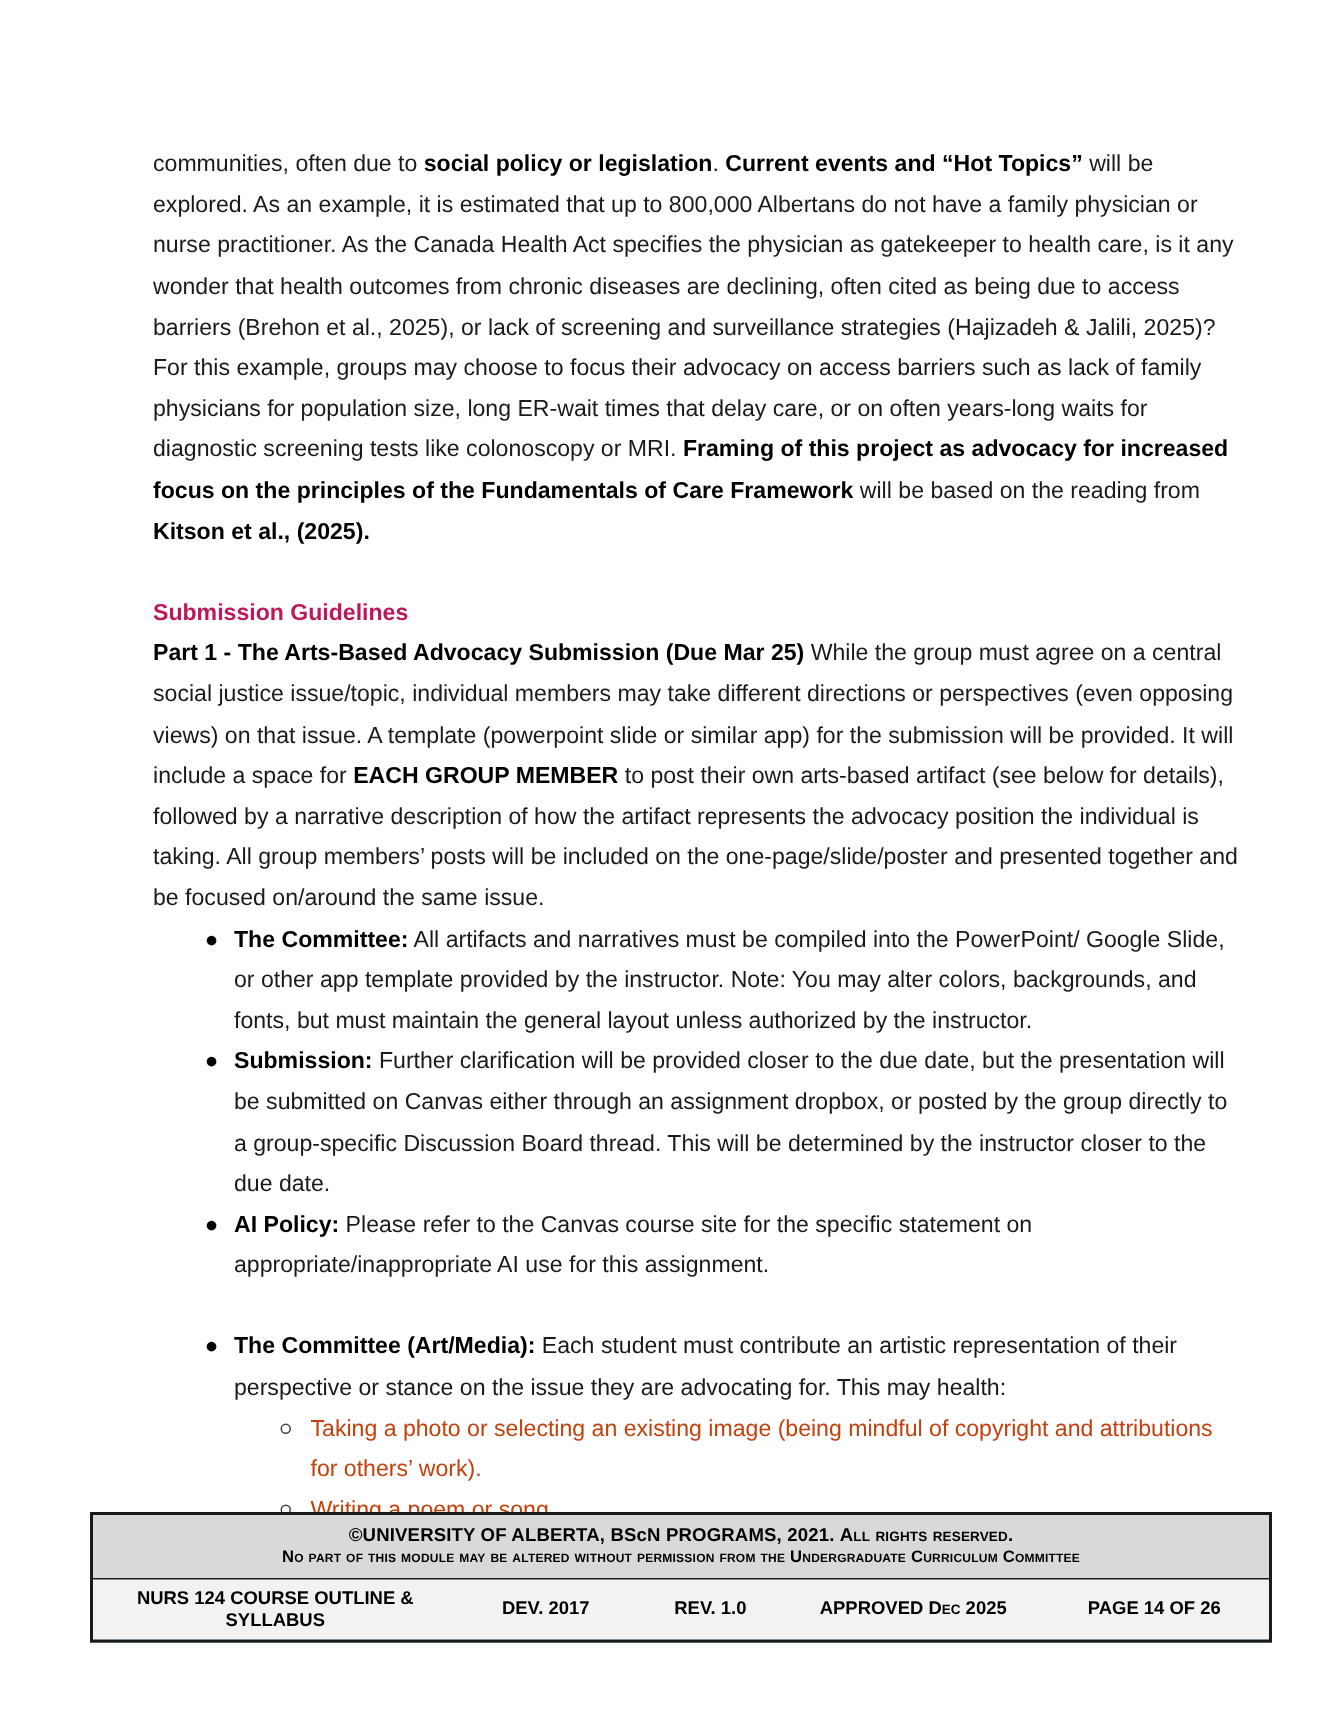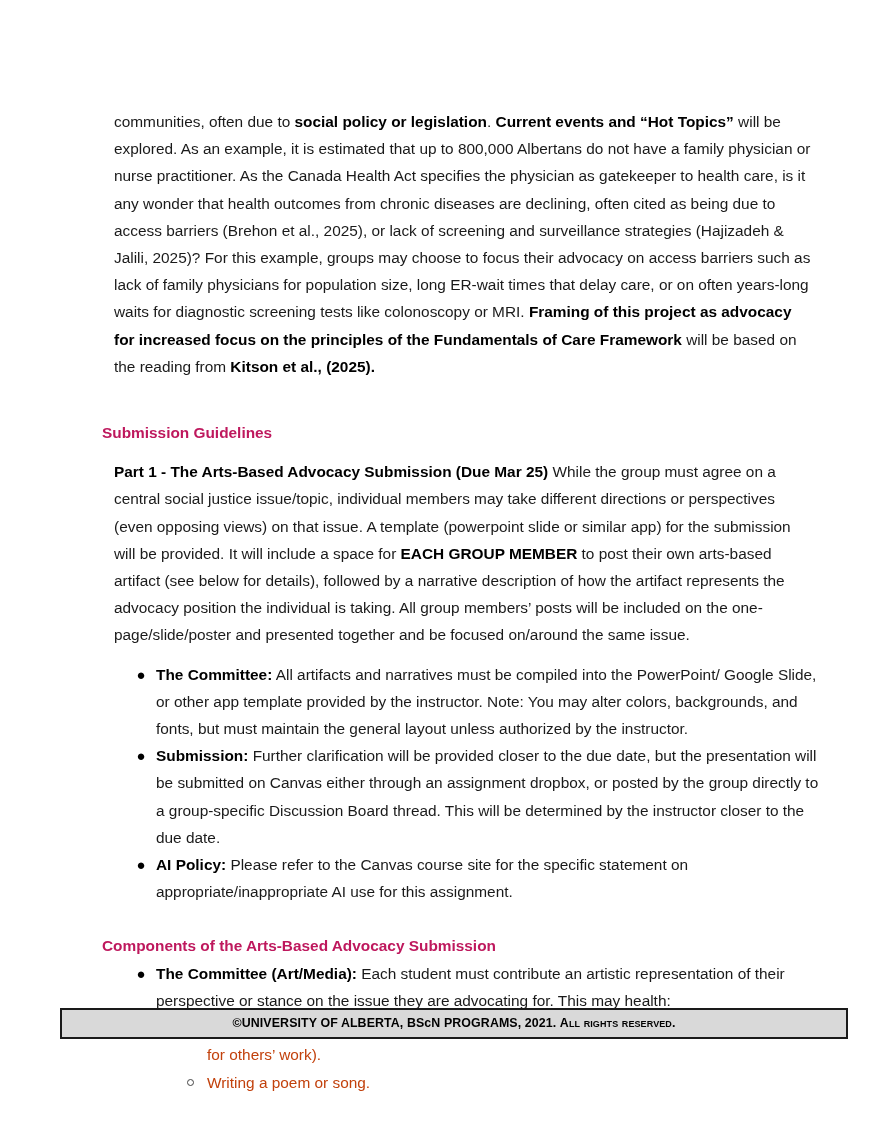--- a/index.html
+++ b/index.html
@@ -26,21 +26,21 @@
   }
 
   .content {
     position: absolute;
     left: 102px;
     top: 96px;
     width: 726px;
   }
 
   p.body-para {
-    margin: 12px;
+    margin: 0;
     font-size: 15.4px;
     line-height: 27.2px;
     text-align: left;
     color: #1a1a1a;
   }
 
   .spacer-para { height: 27px; }
 
   b, strong { font-weight: bold; color: #000; }
 
@@ -176,21 +176,20 @@
         <b>Submission:</b><span> Further clarification will be provided closer to the due date, but the presentation will be submitted on Canvas either through an assignment dropbox, or posted by the group directly to a group-specific Discussion Board thread. This will be determined by the instructor closer to the due date.</span>
       </li>
       <li>
         <span class="bullet-dot">●</span>
         <b>AI Policy:</b><span>  Please refer to the Canvas course site for the specific statement on appropriate/inappropriate AI use for this assignment.</span>
       </li>
     </ul>
 
     <div class="spacer-para"></div>
 
-    <p class="heading">Components of the Arts-Based Advocacy Submission</p>
 
     <ul class="bullets">
       <li>
         <span class="bullet-dot">●</span>
         <b>The Committee (Art/Media):</b><span> Each student must contribute an artistic representation of their perspective or stance on the issue they are advocating for. This may health:</span>
       </li>
     </ul>
 
     <ul class="subbullets">
       <li>
@@ -202,18 +201,26 @@
         <span>Writing a poem or song.</span>
       </li>
     </ul>
 
   </div>
 
   <div class="footer-table">
 
     <div class="footer-notice">
       <div class="line1"><span>©UNIVERSITY OF ALBERTA, BScN PROGRAMS, 2021.</span> <span class="sc">All rights reserved.</span></div>
+      <div class="line2">No part of this module may be altered without permission from the Undergraduate Curriculum Committee</div>
     </div>
 
+    <div class="footer-row">
+      <div class="footer-cell fc-title">NURS 124 COURSE OUTLINE &amp; SYLLABUS</div>
+      <div class="footer-cell fc-dev">DEV. 2017</div>
+      <div class="footer-cell fc-rev">REV. 1.0</div>
+      <div class="footer-cell fc-appr"><span>APPROVED </span><span class="sc">Dec</span><span> 2025</span></div>
+      <div class="footer-cell fc-page">PAGE 14 OF 26</div>
+    </div>
 
   </div>
 
 </div>
 
 </body></html>

